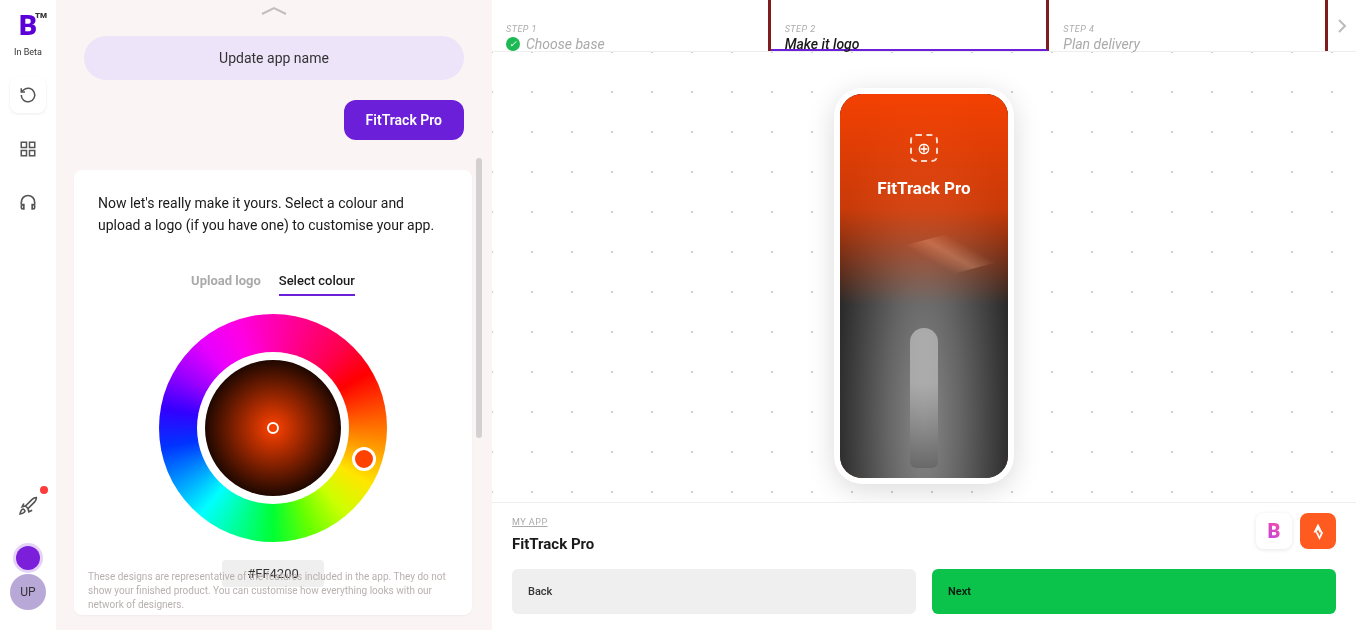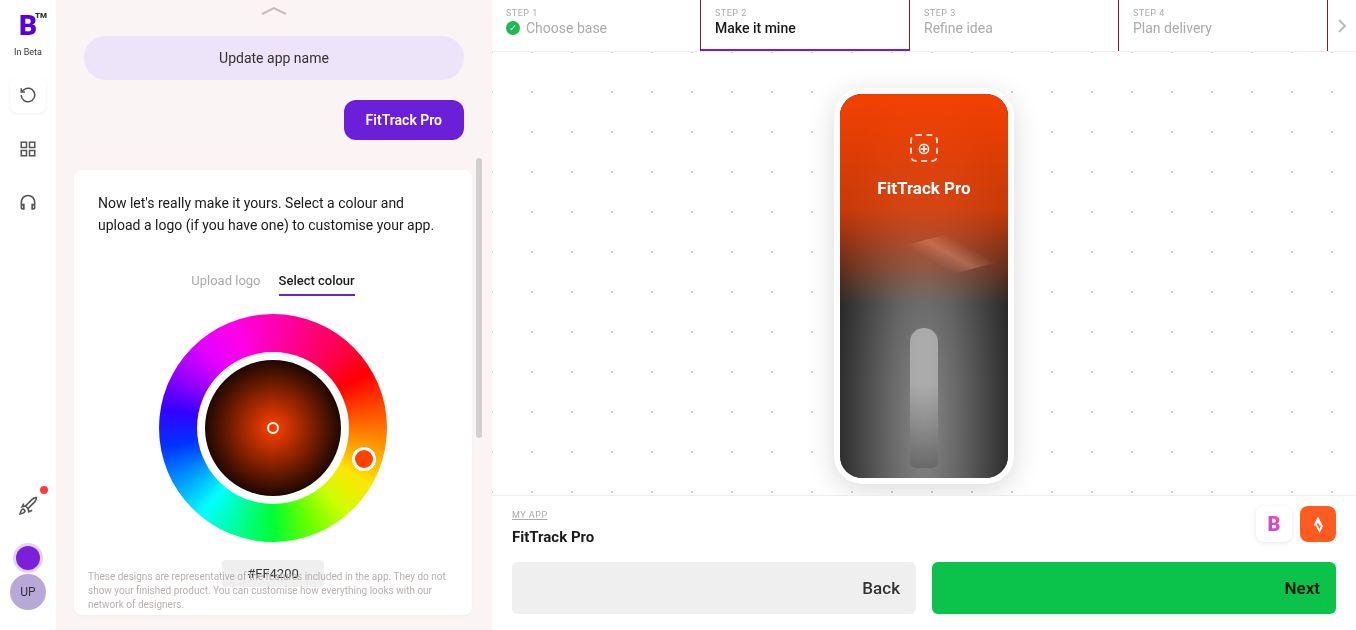--- a/index.html
+++ b/index.html
@@ -20,21 +20,21 @@
   
   
   .chat-panel { width: 436px; background: #faf5f4; display: flex; flex-direction: column; position: relative; gap: 8px; }
   .collapse-handle { display: flex; justify-content: center; padding: 6px 0; }
   .update-name { margin: 6px 28px 12px; background: #ede4f9; border-radius: 22px; padding: 14px; text-align: center; font-size: 14px; color: #333; cursor: pointer; }
   .app-name-chip { align-self: flex-end; margin-right: 28px; background: #6b1fd8; color: #fff; padding: 12px 22px; border-radius: 12px; font-size: 14px; font-weight: 600; }
   
   .card { margin: 22px 20px 0 18px; background: #fff; border-radius: 8px; padding: 22px 24px 28px; box-shadow: 0 1px 2px rgba(0,0,0,0.04); }
   .card-intro { font-size: 14px; line-height: 1.6; color: #1a1a1a; margin-bottom: 36px; }
   .card-tabs { display: flex; justify-content: center; gap: 18px; margin-bottom: 18px; }
-  .card-tab { font-size: 13px; padding-bottom: 6px; cursor: pointer; }
+  .card-tab { font-size: 13px; padding-bottom: 6px; cursor: pointer; font-weight: bold; }
   .card-tab.inactive { color: #aaa; }
   .card-tab.active { color: #1a1a1a; border-bottom: 2px solid #6b1fd8; font-weight: 500; }
   
   .color-wheel-wrap { display: flex; justify-content: center; }
   .color-wheel { position: relative; width: 228px; height: 228px; }
   .ring { position: absolute; inset: 0; border-radius: 50%; background: conic-gradient(from 0deg, #ff00b2, #ff0080, #ff004d, #ff0000, #ff4d00, #ff9900, #ffe600, #ccff00, #66ff00, #00ff33, #00ff99, #00ffff, #0099ff, #0033ff, #3300ff, #9900ff, #e600ff, #ff00e6, #ff00b2); }
   .ring-mask { position: absolute; top: 38px; left: 38px; width: 152px; height: 152px; border-radius: 50%; background: #fff; }
   .inner { position: absolute; top: 46px; left: 46px; width: 136px; height: 136px; border-radius: 50%; background: radial-gradient(circle at center, #ff4200 0%, #a02800 30%, #200800 70%, #000 100%); }
   .inner-indicator { position: absolute; top: 62px; left: 62px; width: 12px; height: 12px; border: 2px solid #fff; border-radius: 50%; }
   .ring-indicator { position: absolute; width: 24px; height: 24px; border-radius: 50%; background: #ff4200; border: 3px solid #fff; top: 133px; left: 193px; }
@@ -42,21 +42,21 @@
   .hex-input { display: block; margin: 18px auto 0; width: 102px; padding: 6px 10px; border: none; background: #efefef; border-radius: 4px; text-align: center; font-size: 13px; color: #333; font-family: inherit; }
   
   .scroll-indicator { position: absolute; right: 10px; top: 158px; width: 6px; height: 280px; background: #d4cfd0; border-radius: 3px; }
   
   .disclaimer { position: absolute; bottom: 18px; left: 32px; right: 24px; font-size: 10px; color: #b8b0af; line-height: 1.4; }
   
   
   .main { flex: 1; display: flex; flex-direction: column; background: #fff; position: relative; }
   
   .stepper { display: flex; border-bottom: 1px solid #eee; height: 52px; }
-  .step { flex: 1; padding: 8px 14px 0; border-right: 1px solid #7f1d1d; cursor: pointer; }
+  .step { flex: 1; padding: 24px 14px 0; border-right: 3px solid #7f1d1d; cursor: pointer; font-style: italic; }
   .step:last-of-type { border-right: none; }
   .step-num { font-size: 9px; color: #aaa; letter-spacing: 0.5px; }
   .step-label { font-size: 14px; color: #aaa; margin-top: 2px; display: flex; align-items: center; gap: 6px; }
   .step.done .step-label { color: #aaa; }
   .step.active { border-bottom: 2px solid #6b1fd8; }
   .step.active .step-label { color: #1a1a1a; font-weight: 500; }
   .step-check { width: 14px; height: 14px; border-radius: 50%; background: #1db954; display: inline-flex; align-items: center; justify-content: center; color: #fff; font-size: 9px; }
   .stepper-chevron { width: 28px; display: flex; align-items: center; justify-content: center; color: #bbb; }
   
   .canvas { flex: 1; position: relative; background: #fff; overflow: hidden; }
@@ -73,21 +73,21 @@
   .bottom-bar { border-top: 1px solid #eee; padding: 14px 20px 16px; display: flex; flex-direction: column; gap: 8px; position: relative; background:#fff; }
   .myapp-label { font-size: 9px; color: #aaa; letter-spacing: 0.5px; text-decoration: underline; }
   .app-title { font-size: 15px; font-weight: 700; color: #1a1a1a; }
   .mini-icons { display: flex; gap: 8px; position: absolute; right: 20px; top: 10px; }
   .mini-icon { width: 36px; height: 36px; border-radius: 8px; display: flex; align-items: center; justify-content: center; font-weight: 900; }
   .mini-icon.b { background: #fff; box-shadow: 0 1px 4px rgba(0,0,0,0.1); color: #b845e8; }
   .mini-icon.b span { background: linear-gradient(45deg,#b845e8,#ff4ba0); -webkit-background-clip: text; background-clip: text; color: transparent; font-size:20px; }
   .mini-icon.o { background: #ff5a1f; color: #fff; }
   
   .btn-row { display: flex; gap: 16px; margin-top: 8px; }
-  .btn { flex: 1; padding: 16px; border-radius: 6px; text-align: right; font-size: 17px; cursor: pointer; border: none; font-weight: 500; }
+  .btn { flex: 1; padding: 16px; border-radius: 6px; text-align: left; font-size: 11px; cursor: pointer; border: none; font-weight: 500; }
   .btn.back { background: #efefef; color: #333; }
   .btn.next { background: #0bc24a; color: #0a1a0f; font-weight: 600; }
 </style>
 </head>
 <body>
 
 <div class="sidebar">
   <div class="logo-b">
     <span>B</span>
     <span class="logo-tm">TM</span>
@@ -182,27 +182,21 @@
     <div class="step done">
       <div class="step-num">STEP 1</div>
       <div class="step-label">
         <span class="step-check">✓</span>
         <span>Choose base</span>
       </div>
     </div>
     <div class="step active">
       <div class="step-num">STEP 2</div>
       <div class="step-label">
-          <span>Make it mine</span>
-        </div>
-    </div>
-    <div class="step">
-      <div class="step-num">STEP 3</div>
-      <div class="step-label">
-          <span>Refine idea</span>
+          <span>Make it logo</span>
         </div>
     </div>
     <div class="step">
       <div class="step-num">STEP 4</div>
       <div class="step-label">
           <span>Plan delivery</span>
         </div>
     </div>
     <div class="stepper-chevron">
       <svg width="10" height="16" viewBox="0 0 10 16" fill="none" stroke="currentColor" stroke-width="2">

